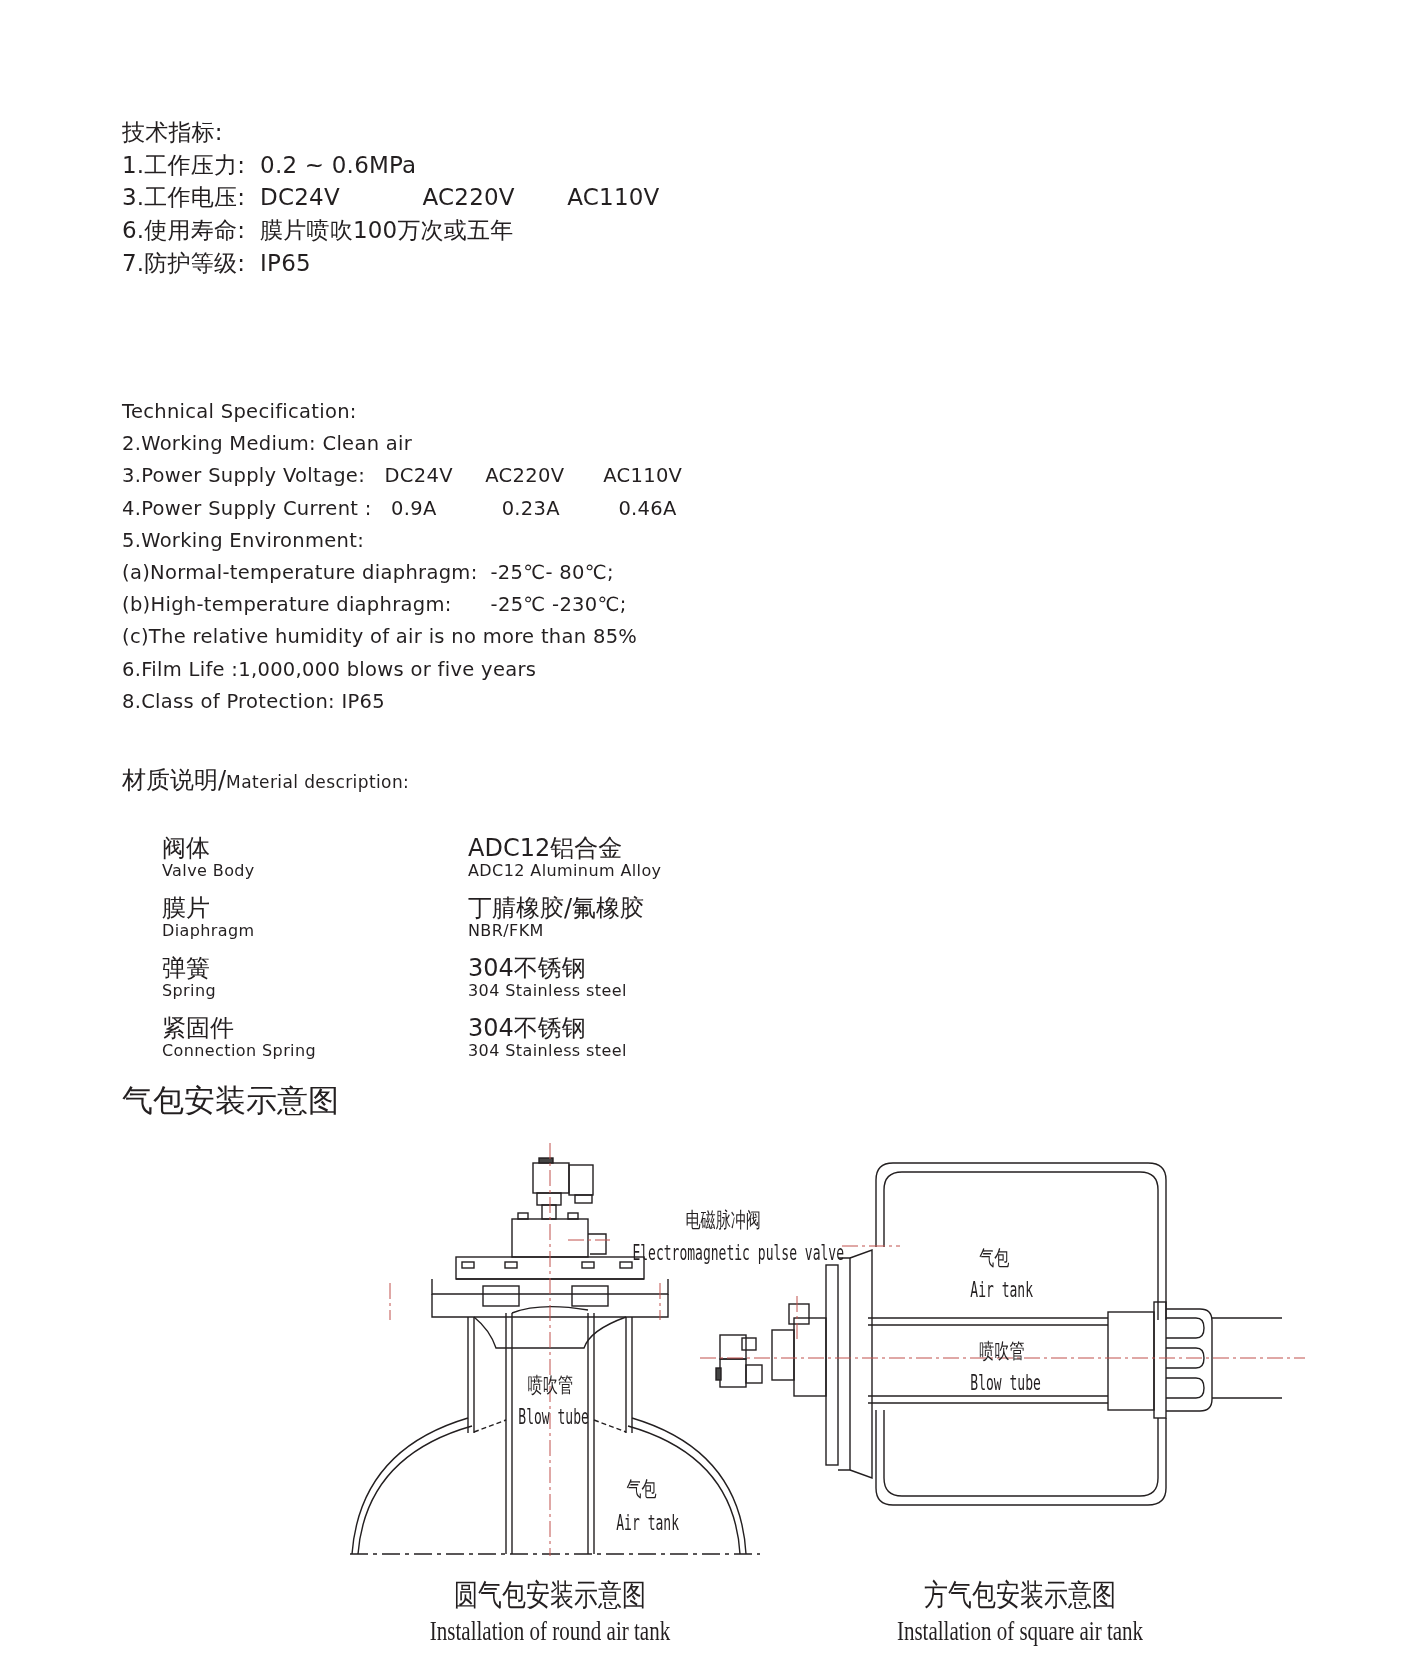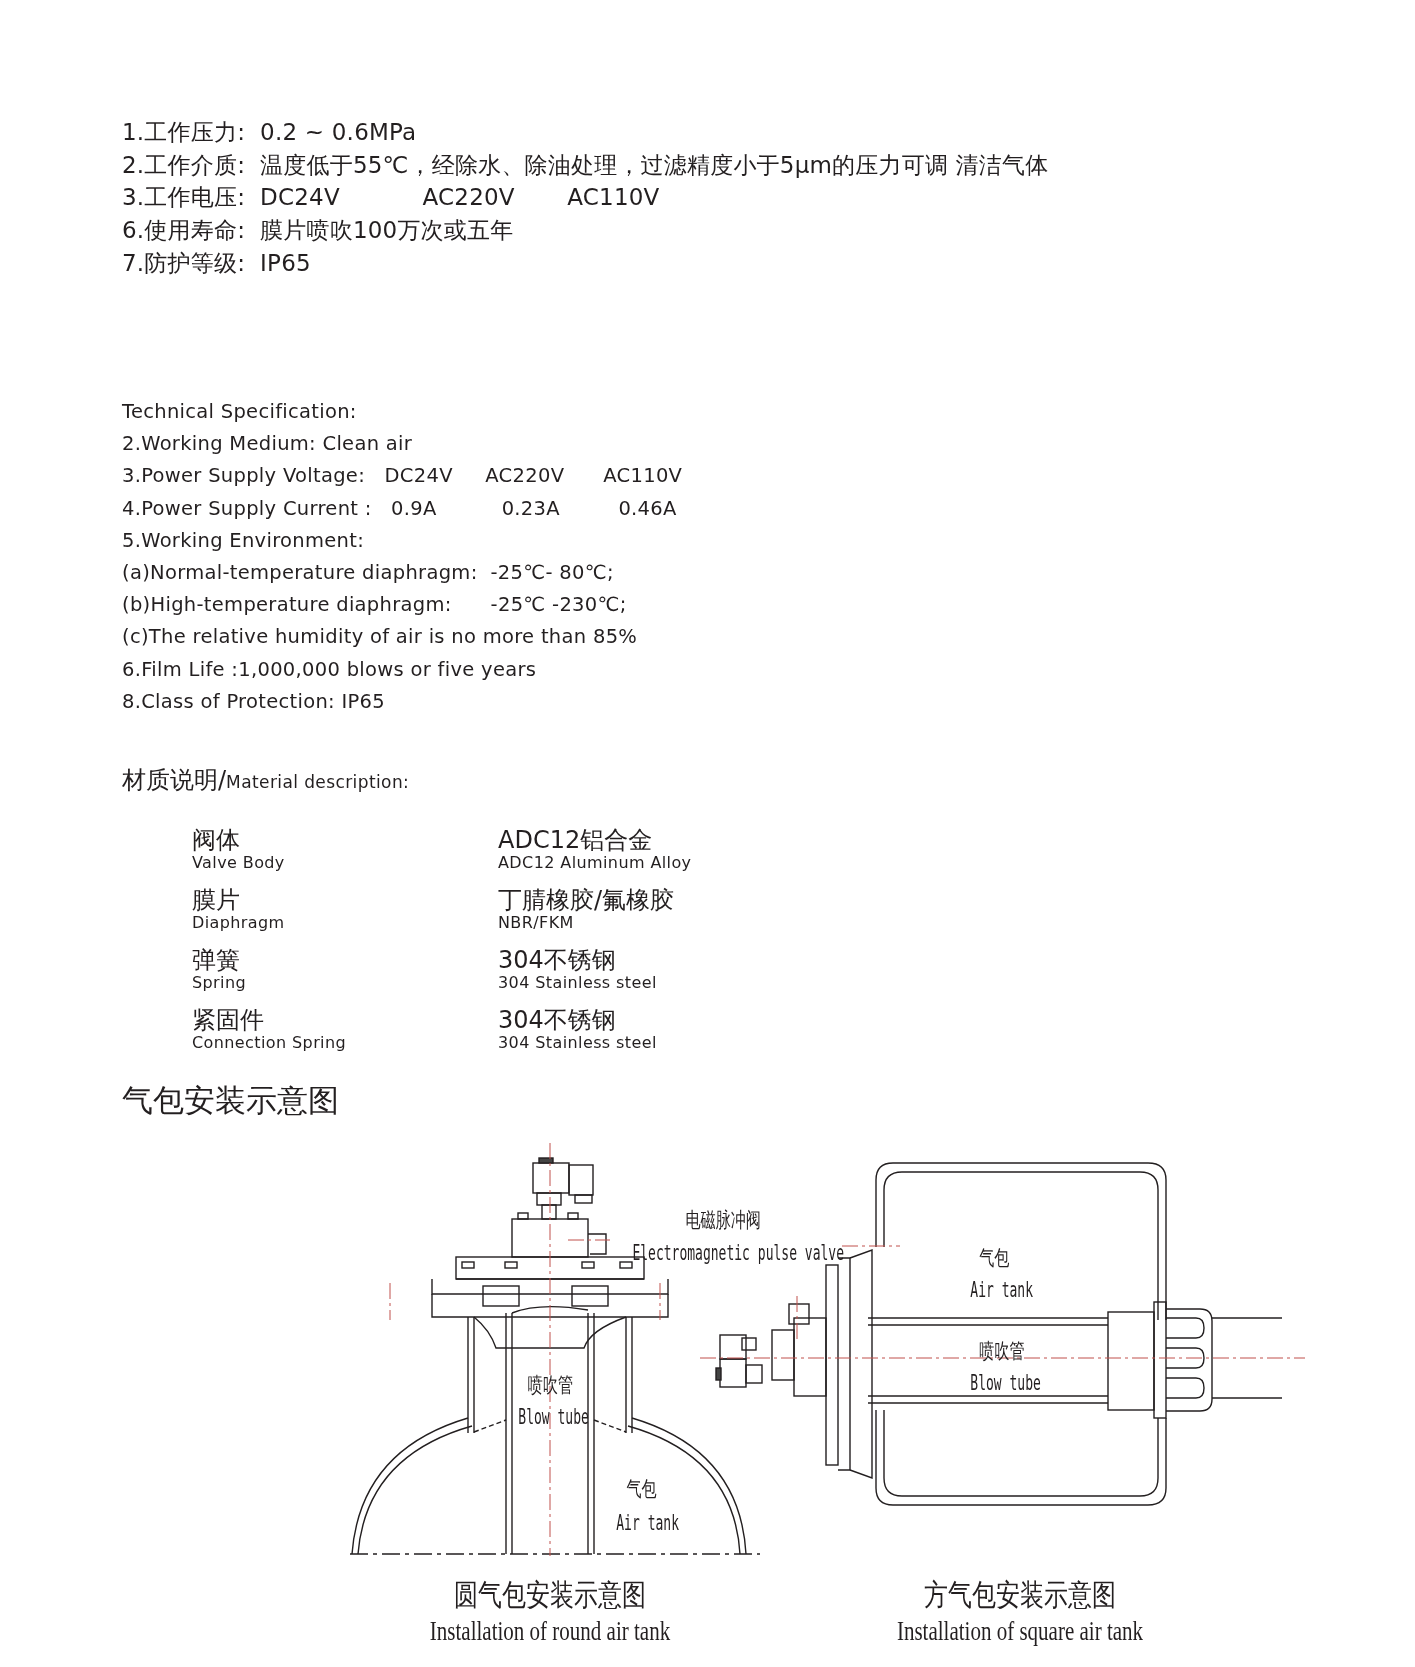--- a/index.html
+++ b/index.html
@@ -6,39 +6,39 @@
   body { width: 1415px; height: 1667px; position: relative; overflow: hidden;
          font-family: "DejaVu Sans", "Liberation Sans", sans-serif; color: #231f20; }
   .cn-block { position: absolute; left: 122px; top: 116px; }
   .cn-line { font-size: 23px; line-height: 32.7px; white-space: pre; letter-spacing: 0.2px; }
   .en-block { position: absolute; left: 122px; top: 396px; }
   .en-line { font-size: 19.5px; line-height: 32.2px; white-space: pre; letter-spacing: 0.3px; }
   .mat-title { position: absolute; left: 122px; top: 764px; white-space: pre; }
   .mat-title .cn { font-size: 24px; }
   .mat-title .en { font-size: 17px; letter-spacing: 0.4px; text-align: center; }
   .mat-row { position: absolute; left: 162px; width: 600px; }
-  .mat-col { position: absolute; top: 4px; margin-left: 30px; }
+  .mat-col { position: absolute; top: 12px; }
   .mat-col.left { left: 0; }
   .mat-col.right { left: 306px; }
   .mat-cn { font-size: 24px; line-height: 28px; white-space: pre; }
   .mat-en { font-size: 16px; line-height: 18px; white-space: pre; letter-spacing: 0.4px; }
   .section-title { position: absolute; left: 122px; top: 1080px; font-size: 31px; }
   .drawing { position: absolute; left: 0; top: 1130px; width: 1415px; height: 460px; }
   .cad { font-family: "DejaVu Sans Mono", "Liberation Mono", monospace; fill: #231f20; }
   .caption { position: absolute; text-align: center; font-family: "Liberation Serif", "DejaVu Serif", serif; color: #231f20; }
   .caption .cn { font-size: 30px; line-height: 38px; transform: scaleX(0.8); }
   .caption .en { font-size: 28px; line-height: 34px; transform: scaleX(0.75); white-space: pre; }
   .caption div { display: block; }
 </style>
 </head>
 <body>
 
 <div class="cn-block">
+  <div class="cn-line">技术指标:</div>
   <div class="cn-line">1.工作压力:  0.2 ~ 0.6MPa</div>
-  <div class="cn-line">2.工作介质:  温度低于55℃，经除水、除油处理，过滤精度小于5μm的压力可调 清洁气体</div>
   <div class="cn-line">3.工作电压:  DC24V           AC220V       AC110V</div>
   <div class="cn-line">6.使用寿命:  膜片喷吹100万次或五年</div>
   <div class="cn-line">7.防护等级:  IP65</div>
 </div>
 
 <div class="en-block">
   <div class="en-line">Technical Specification:</div>
   <div class="en-line">2.Working Medium: Clean air</div>
   <div class="en-line">3.Power Supply Voltage:   DC24V     AC220V      AC110V</div>
   <div class="en-line">4.Power Supply Current :   0.9A          0.23A         0.46A</div>

